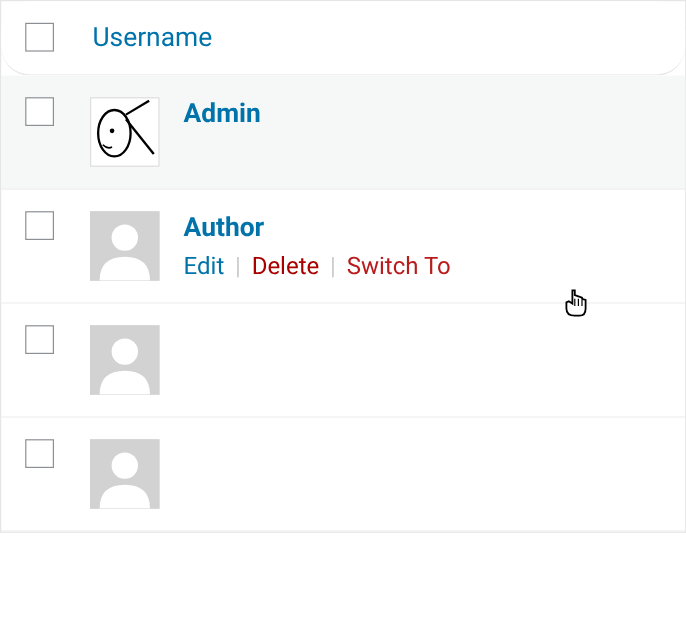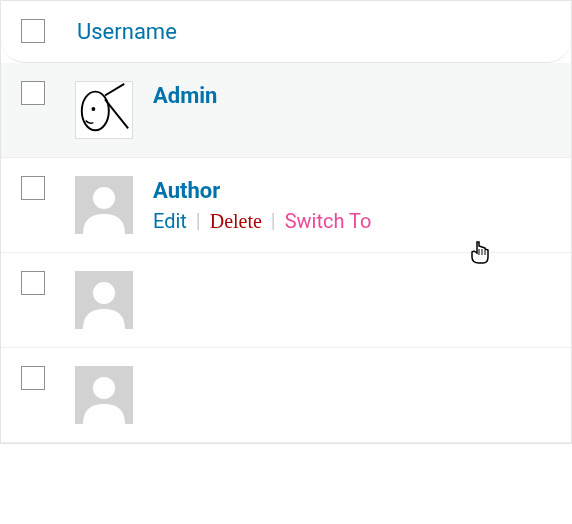--- a/index.html
+++ b/index.html
@@ -77,22 +77,22 @@
     }
     .row-actions {
       margin-top: 6px;
       font-size: 20px;
       position: relative;
     }
     .action-link {
       cursor: pointer;
     }
     .action-edit { color: #0073aa; }
-    .action-delete { color: #a00; font-family: Liberation Serif, serif; }
-    .action-switch { color: #ec4899; margin-top: 12px; }
+    .action-delete { color: #a00; }
+    .action-switch { color: #b91c1c; margin-top: 12px; }
     .sep { color: #ccc; margin: 0 4px; }
     .cursor-pointer {
       position: absolute;
       left: 313px;
       top: 30px;
       width: 28px;
       height: 28px;
       pointer-events: none;
     }
   </style>

